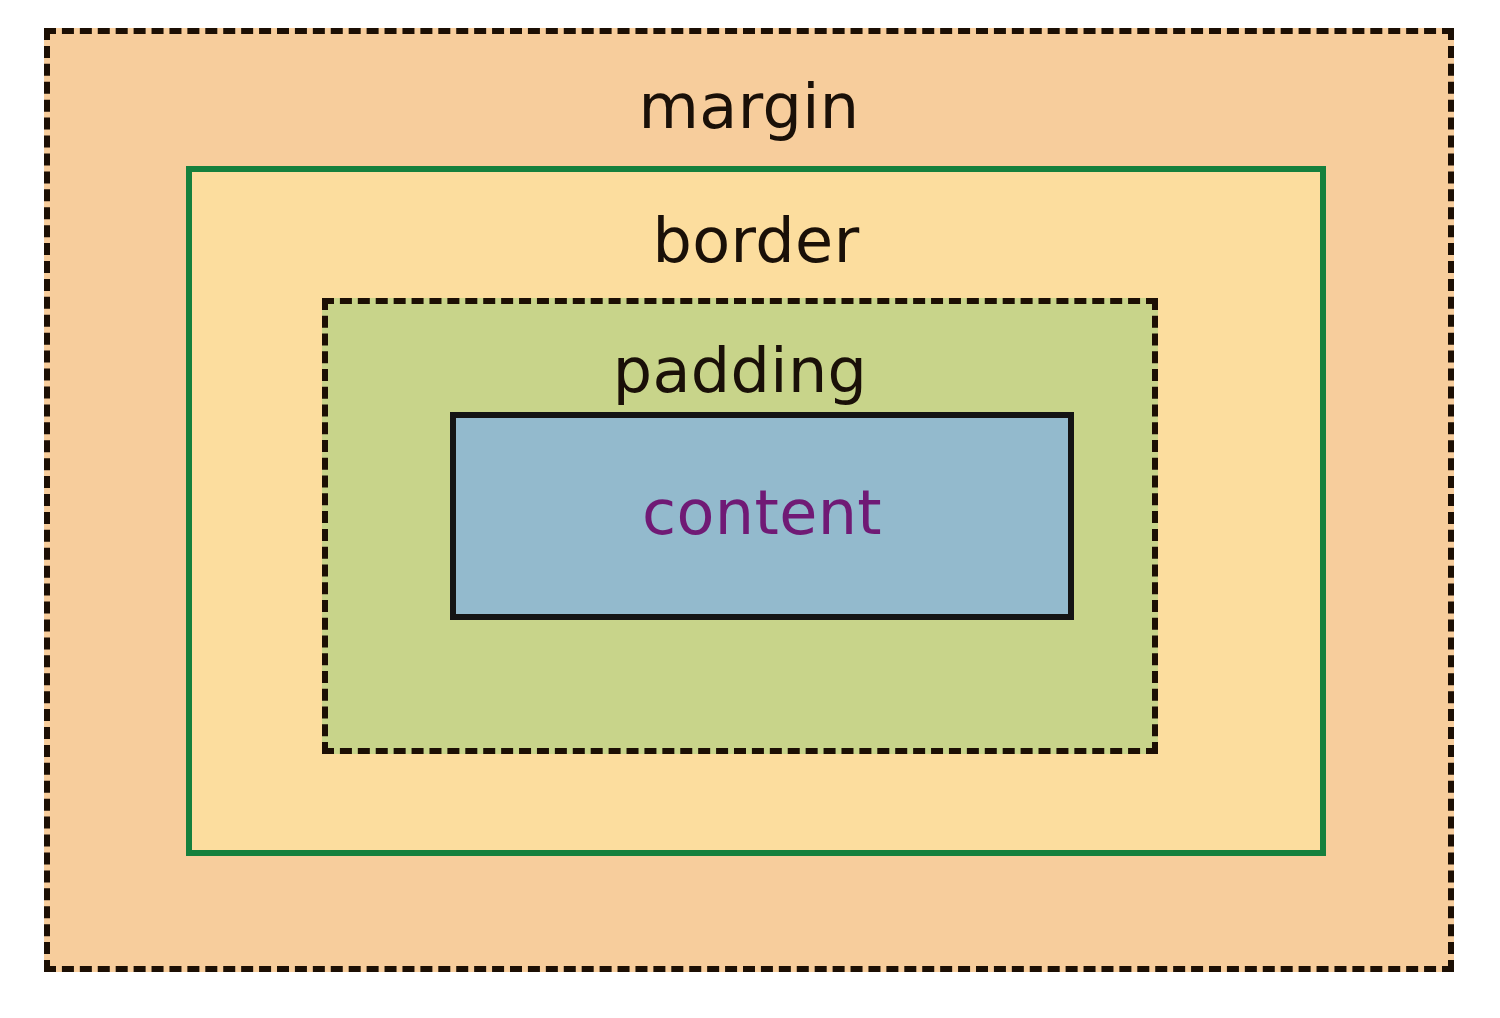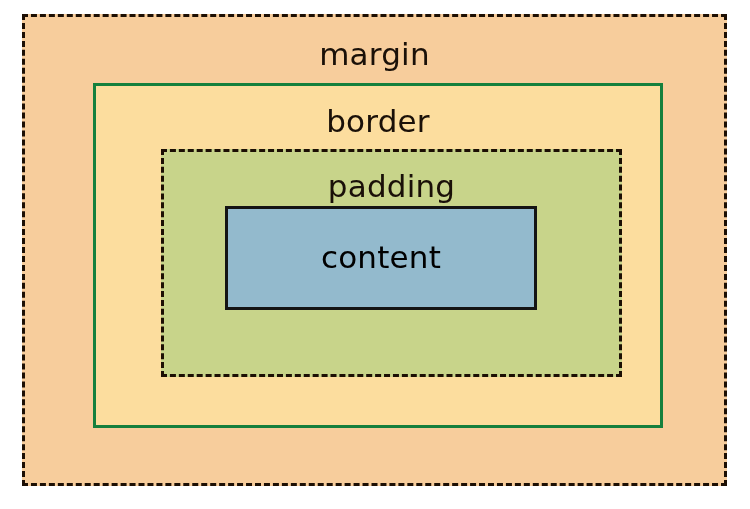--- a/index.html
+++ b/index.html
@@ -66,21 +66,21 @@
   }
   #border-box > .box-label {
     top: 20px;
     font-size: 31px;
   }
 
   
   #padding-box {
     left: 65px;
     top: 63px;
-    width: 461px;
+    width: 418px;
     height: 228px;
     background: #c8d48a;
     border: 3px dashed #1c0f04;
   }
   #padding-box > .box-label {
     top: 19px;
     font-size: 31px;
   }
 
   
@@ -88,21 +88,21 @@
     left: 61px;
     top: 54px;
     width: 312px;
     height: 104px;
     background: #93bacd;
     border: 3px solid #141414;
   }
   #content-box > .box-label {
     top: 33px;
     font-size: 31px;
-    color: #000000;
+    color: #701a75;
   }
 </style>
 </head>
 <body>
 
 <div id="diagram">
 
   <div class="box" id="margin-box">
     <div class="box-label">margin</div>
 

